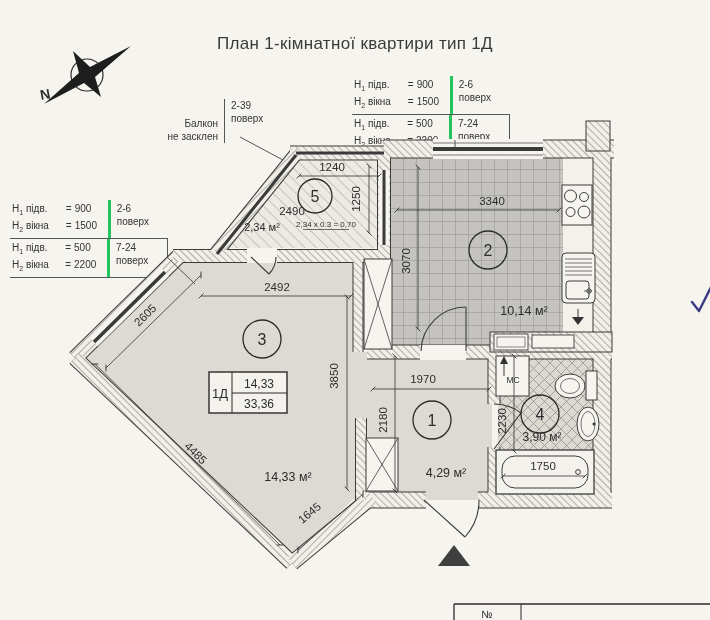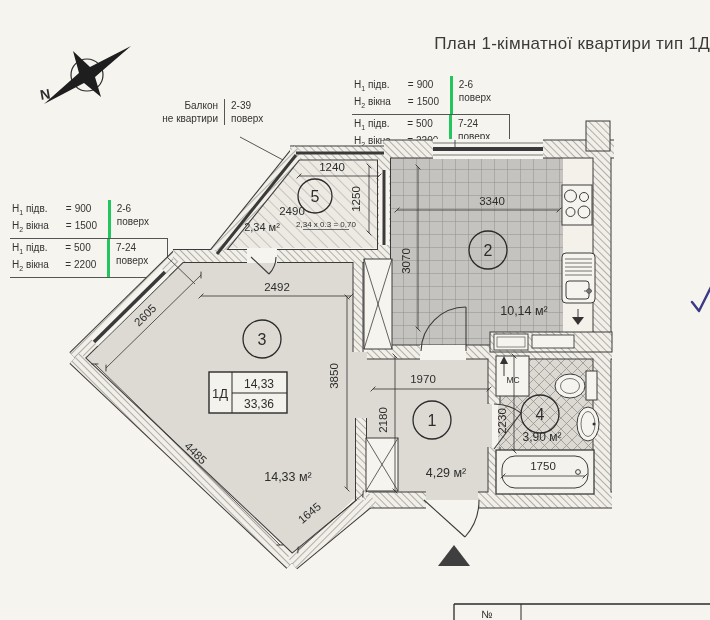--- a/index.html
+++ b/index.html
@@ -1,53 +1,53 @@
 <!DOCTYPE html>
 <html><head>
 <meta charset="utf-8">
 <style>
   html,body{margin:0;padding:0;}
   #stage{position:relative;width:710px;height:620px;background:#f6f4ee;overflow:hidden;
          font-family:"Liberation Sans",sans-serif;color:#2d2d2d;}
   #plan-svg{position:absolute;left:0;top:0;}
   .abs{position:absolute;}
-  #title{top:34px;left:0;width:100%;text-align:right;font-size:17px;color:#3a3a3a;letter-spacing:.3px;}
+  #title{top:34px;left:0;width:100%;text-align:center;font-size:17px;color:#3a3a3a;letter-spacing:.3px;}
   
   .callout{font-size:10px;line-height:13px;color:#333;}
   .co-grid{display:flex;}
   .co-left{width:94px;padding:2px 3px 2px 2px;}
   .co-right{width:52px;border-left:3px solid #22c55e;padding:2px 0 2px 6px;}
   .co-row{display:flex;align-items:baseline;}
   .co-lbl{flex:1;}
   .co-eq{width:12px;text-align:center;}
   .co-val{width:30px;text-align:left;}
   .co-bottom{border-top:1px solid #555;border-bottom:1px solid #555;border-right:1px solid #555;}
   sub{font-size:7px;}
   .bc{display:flex;font-size:10px;line-height:13px;color:#333;}
-  .bc-left{width:86px;text-align:right;padding-right:6px;}
+  .bc-left{width:86px;text-align:right;padding-right:6px;margin-top:18px;}
   .bc-right{border-left:1px solid #555;padding-left:6px;width:44px;}
   svg text{font-family:"Liberation Sans",sans-serif;fill:#2d2d2d;}
   .dim{font-size:11.5px;}
   .area{font-size:12.5px;}
   .small{font-size:8px;}
   .rmnum{font-size:16px;}
   .tbl{font-size:12px;}
 </style>
 </head>
 <body>
 
 <div id="stage">
 
   <div id="title" class="abs">План 1-кімнатної квартири тип 1Д</div>
 
   <div class="abs callout" style="left:132px;top:99px;">
     <div class="bc">
       <div class="bc-left">
         <div>Балкон</div>
-        <div>не квартири</div>
+        <div>не засклен</div>
       </div>
       <div class="bc-right">
         <div>2-39</div>
         <div>поверх</div>
       </div>
     </div>
   </div>
 
   <div class="abs callout" style="left:352px;top:76px;width:158px;">
     <div class="co-grid">

